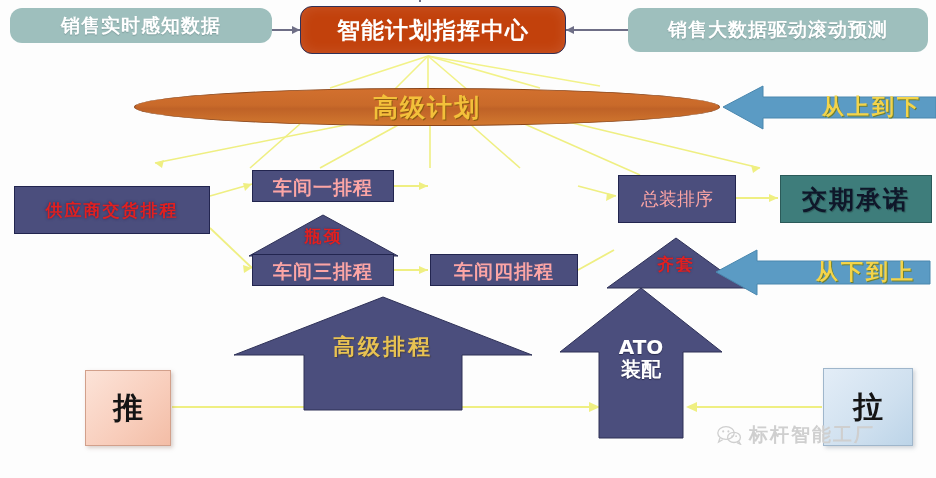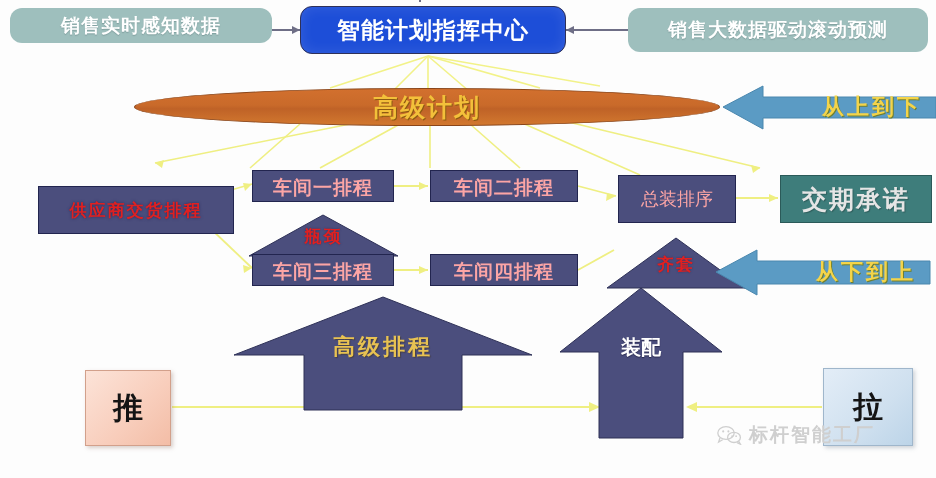--- a/index.html
+++ b/index.html
@@ -21,21 +21,21 @@
     display:flex;align-items:center;justify-content:center;
     color:#ffffff;
     font-weight:bold;
     letter-spacing:1px;
     text-shadow:0 1px 1px rgba(120,150,150,.8);
     box-sizing:border-box;
   }
   
   .cmd{
     border-radius:12px;
-    background:#1d4ed8;
+    background:#c2410c;
     border:1px solid #2f3158;
     display:flex;align-items:center;justify-content:center;
     color:#ffffff;font-weight:bold;letter-spacing:1px;
     box-sizing:border-box;
     box-shadow:inset 0 0 14px rgba(255,255,255,.12);
   }
 
   
   .ellipse{
     border-radius:50%;
@@ -65,34 +65,33 @@
     border:1px solid #22254f;
     color:#fca5a5;
     display:flex;align-items:center;justify-content:center;
     box-sizing:border-box;
   }
   .redonblue{
     background:#4b4e7d;
     border:1px solid #22254f;
     display:flex;align-items:center;justify-content:center;
     box-sizing:border-box;
-    margin-left:24px;
   }
   .redonblue span{
     color:#e02020;font-weight:bold;letter-spacing:2px;
     text-shadow:0 0 3px rgba(40,40,90,.9);
   }
   .tealbox{
     background:#3e7d7b;
     border:1px solid #2b5a59;
     display:flex;align-items:center;justify-content:center;
     box-sizing:border-box;
   }
   .tealbox span{
-    color:#e5e5e5;font-weight:bold;letter-spacing:2px;
+    color:#0f172a;font-weight:bold;letter-spacing:2px;
     text-shadow:1px 1px 1px rgba(0,0,0,.25);
   }
 
   
   .pushbox{
     background:linear-gradient(135deg,#fce3d8 0%,#f8cdbb 60%,#f3bda6 100%);
     border:1px solid #d2a08b;
     display:flex;align-items:center;justify-content:center;
     box-sizing:border-box;
     box-shadow:2px 2px 4px rgba(150,120,110,.35);
@@ -231,23 +230,20 @@
   </div>
 
   <div class="abs redonblue" style="left:14px;top:186px;width:196px;height:48px;">
     <span style="font-size:17px;">供应商交货排程</span>
   </div>
 
   <div class="abs wsbox" style="left:252px;top:170px;width:142px;height:32px;font-size:19px;">
     <span>车间一排程</span>
   </div>
 
-  <div class="abs wsbox" style="left:430px;top:170px;width:148px;height:32px;font-size:19px;">
-    <span>车间二排程</span>
-  </div>
 
   <div class="abs wsbox" style="left:252px;top:254px;width:142px;height:32px;font-size:19px;">
     <span>车间三排程</span>
   </div>
 
   <div class="abs wsbox" style="left:430px;top:254px;width:148px;height:32px;font-size:19px;">
     <span>车间四排程</span>
   </div>
 
   <div class="abs darkbox" style="left:618px;top:175px;width:118px;height:48px;font-size:18px;">
@@ -264,20 +260,21 @@
 
   <div class="abs" style="left:607px;top:252px;width:138px;height:24px;display:flex;align-items:center;justify-content:center;">
     <span style="color:#e02020;font-weight:bold;font-size:17px;letter-spacing:2px;text-shadow:0 0 2px rgba(50,50,95,.9);">齐套</span>
   </div>
 
   <div class="abs" style="left:304px;top:334px;width:158px;height:28px;display:flex;align-items:flex-end;justify-content:center;">
     <span style="color:#e8c252;font-weight:bold;font-size:22px;letter-spacing:3px;text-shadow:1px 1px 1px rgba(60,45,10,.45);">高级排程</span>
   </div>
 
   <div class="abs atolabel" style="left:599px;top:336px;width:84px;height:90px;font-size:20px;">
+    <div>ATO</div>
     <div>装配</div>
   </div>
 
   <div class="abs pushbox" style="left:85px;top:370px;width:86px;height:76px;">
     <span style="font-size:30px;">推</span>
   </div>
 
   <div class="abs pullbox" style="left:823px;top:368px;width:90px;height:78px;">
     <span style="font-size:30px;">拉</span>
   </div>

